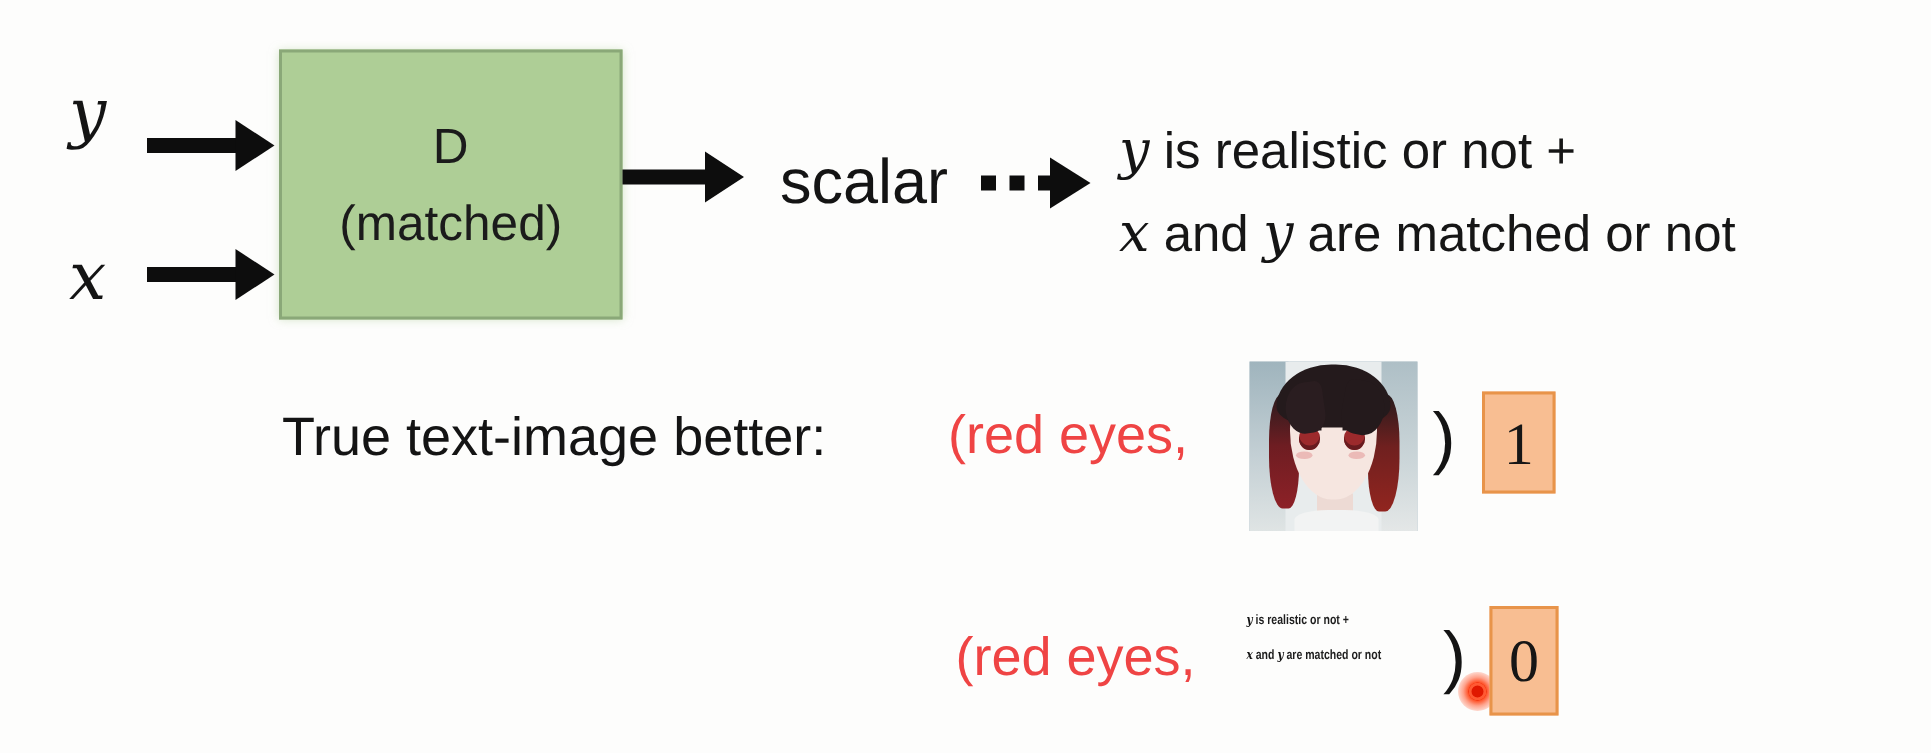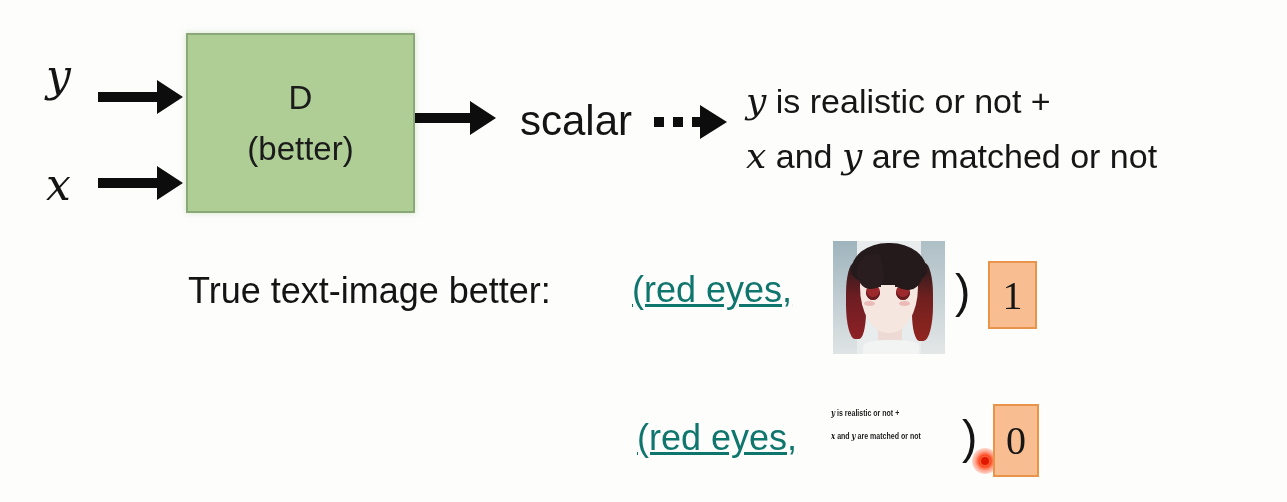--- a/index.html
+++ b/index.html
@@ -97,25 +97,24 @@
     width: 540px;
     color: #161616;
     font-size: 34px;
     line-height: 1.62;
     white-space: nowrap;
   }
   #out-desc .mathvar { font-size: 36px; }
 
   
   .pair-text {
-    color: #0f766e;
+    color: #ef4444;
     font-size: 36px;
     white-space: nowrap;
     line-height: 1;
-    text-decoration: underline;
   }
   #pairs-label {
     left: 188px;
     top: 270px;
     font-size: 36px;
     color: #141414;
     white-space: nowrap;
   }
   #row1-open { left: 632px; top: 272px; }
   #row2-open { left: 637px; top: 420px; }
@@ -293,21 +292,21 @@
   <div class="abs mathvar" style="left:46px; top:163px; font-size:44px;">x</div>
 
   <div class="abs arrow" style="left:98px; top:166px; width:85px; height:34px;">
     <div class="shaft" style="width:62px;"></div>
     <div class="head" style="left:59px;"></div>
   </div>
 
   <div class="abs" id="d-box">
     <div id="d-box-label">
       <div>D</div>
-      <div>(better)</div>
+      <div>(matched)</div>
     </div>
   </div>
 
   <div class="abs arrow" style="left:415px; top:101px; width:85px; height:34px;">
     <div class="shaft" style="width:58px;"></div>
     <div class="head" style="left:55px;"></div>
   </div>
 
   <div class="abs" style="left:508px; top:97px; font-size:42px; color:#141414;margin-left:12px;">scalar</div>
 

